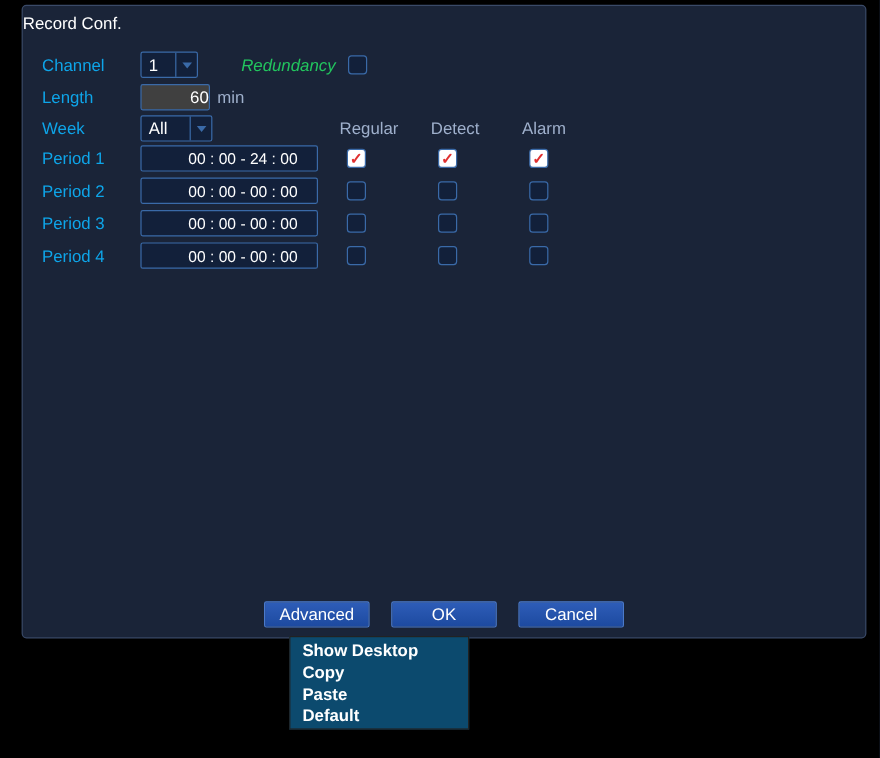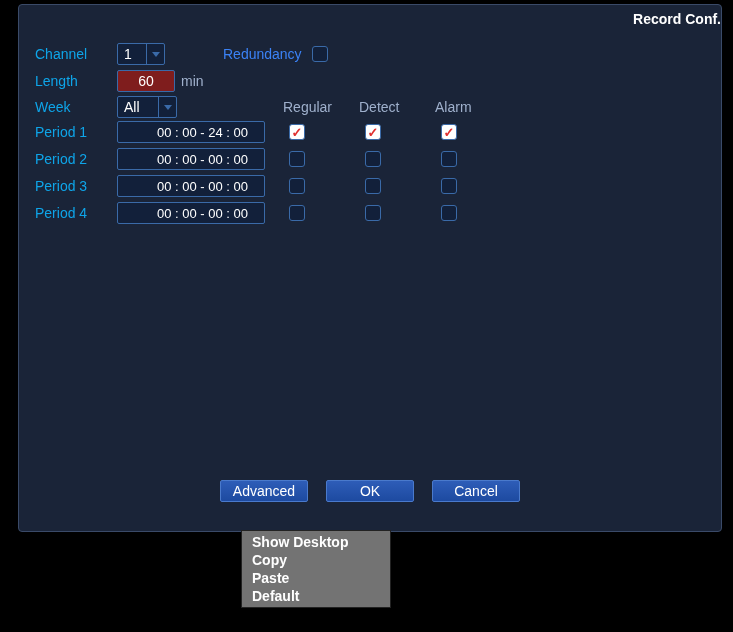--- a/index.html
+++ b/index.html
@@ -16,23 +16,23 @@
     position: absolute;
     left: 18px;
     top: 4px;
     width: 704px;
     height: 528px;
     background: #1a2438;
     border: 1px solid #3a4a68;
     border-radius: 4px;
   }
   .title {
-    text-align: right;
-    color: #fff;
-    font-weight: bold;
+    text-align: left;
+    color: #fff;
+    font-weight: normal;
     padding: 6px 0 10px 0;
     font-size: 14px;
   }
   .content {
     padding: 4px 16px;
   }
   .row {
     display: flex;
     align-items: center;
     height: 26px;
@@ -66,38 +66,39 @@
     align-items: center;
     justify-content: center;
   }
   .sel .arrow::after {
     content: "";
     border-left: 4px solid transparent;
     border-right: 4px solid transparent;
     border-top: 5px solid #3a6aa8;
   }
   .txt-input {
-    background: #7f1d1d;
+    background: #404040;
     border: 1px solid #3a6aa8;
     border-radius: 2px;
     color: #fff;
     height: 22px;
     width: 58px;
     display: flex;
     align-items: center;
-    justify-content: center;
+    justify-content: flex-end;
   }
   .unit {
     margin-left: 6px;
     color: #9fb0cc;
   }
   .redund-label {
-    margin-left: 58px;
-    color: #3b82f6;
+    margin-left: 36px;
+    color: #22c55e;
     margin-right: 10px;
+    font-style: italic;
   }
   .cb {
     width: 16px;
     height: 16px;
     border: 1px solid #3a6aa8;
     border-radius: 3px;
     background: #12203a;
     display: inline-flex;
     align-items: center;
     justify-content: center;
@@ -150,21 +151,21 @@
   .col-headers {
     display: flex;
     align-items: center;
     height: 24px;
   }
   .col-h {
     color: #9fb0cc;
   }
   .footer {
     position: absolute;
-    bottom: 29px;
+    bottom: 8px;
     left: 0;
     width: 100%;
     display: flex;
     justify-content: center;
     gap: 18px;
   }
   .btn {
     background: linear-gradient(#2e5db8, #1d4aa0);
     border: 1px solid #4a7acc;
     border-radius: 2px;
@@ -175,21 +176,21 @@
     align-items: center;
     justify-content: center;
     font-size: 14px;
     cursor: pointer;
   }
   .menu {
     position: absolute;
     left: 241px;
     top: 530px;
     width: 150px;
-    background: #737373;
+    background: #0c4a6e;
     border: 1px solid #222;
     padding: 2px 0;
   }
   .menu-item {
     color: #fff;
     font-weight: bold;
     font-size: 14px;
     padding: 0 10px;
     height: 18px;
     line-height: 18px;

